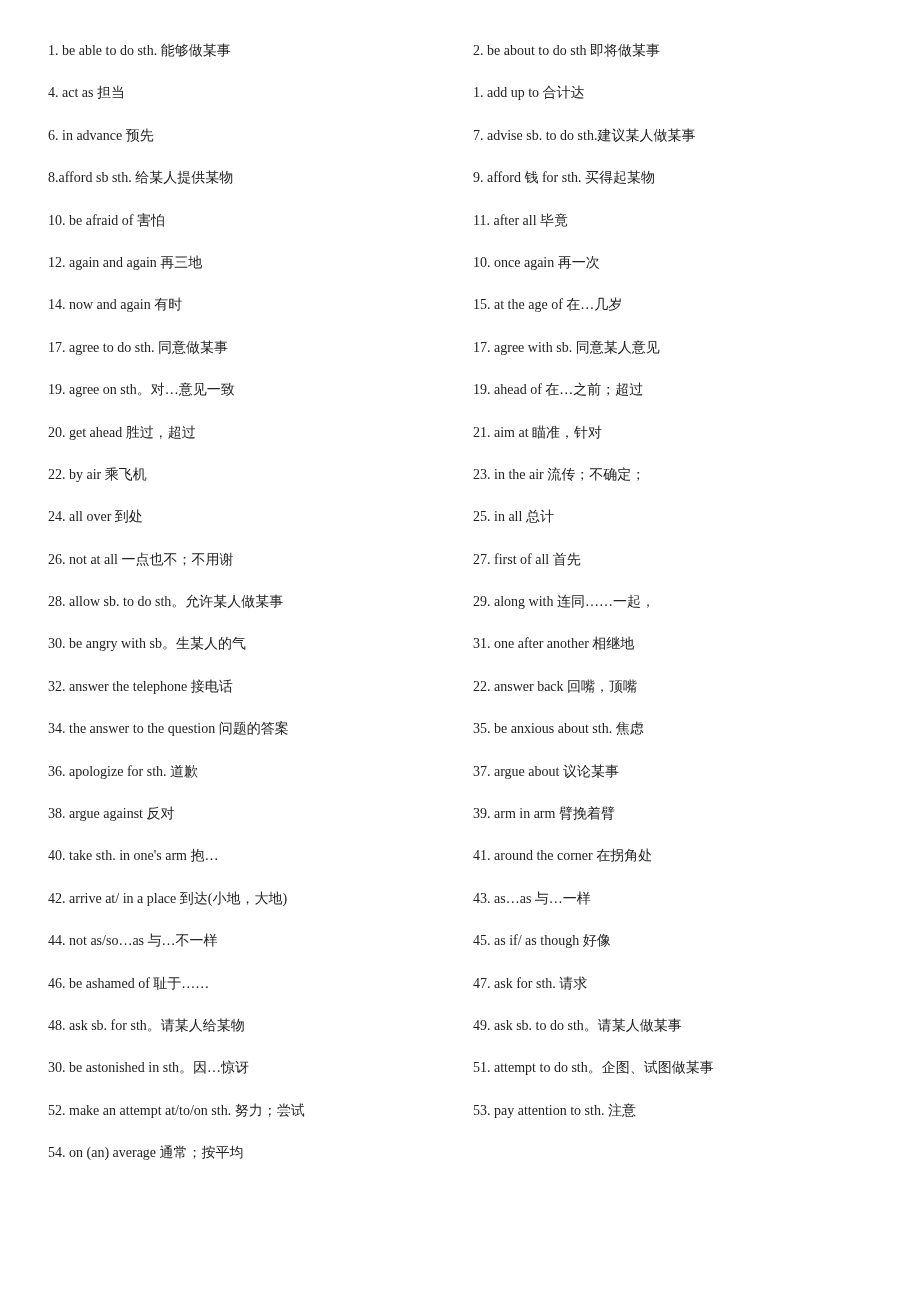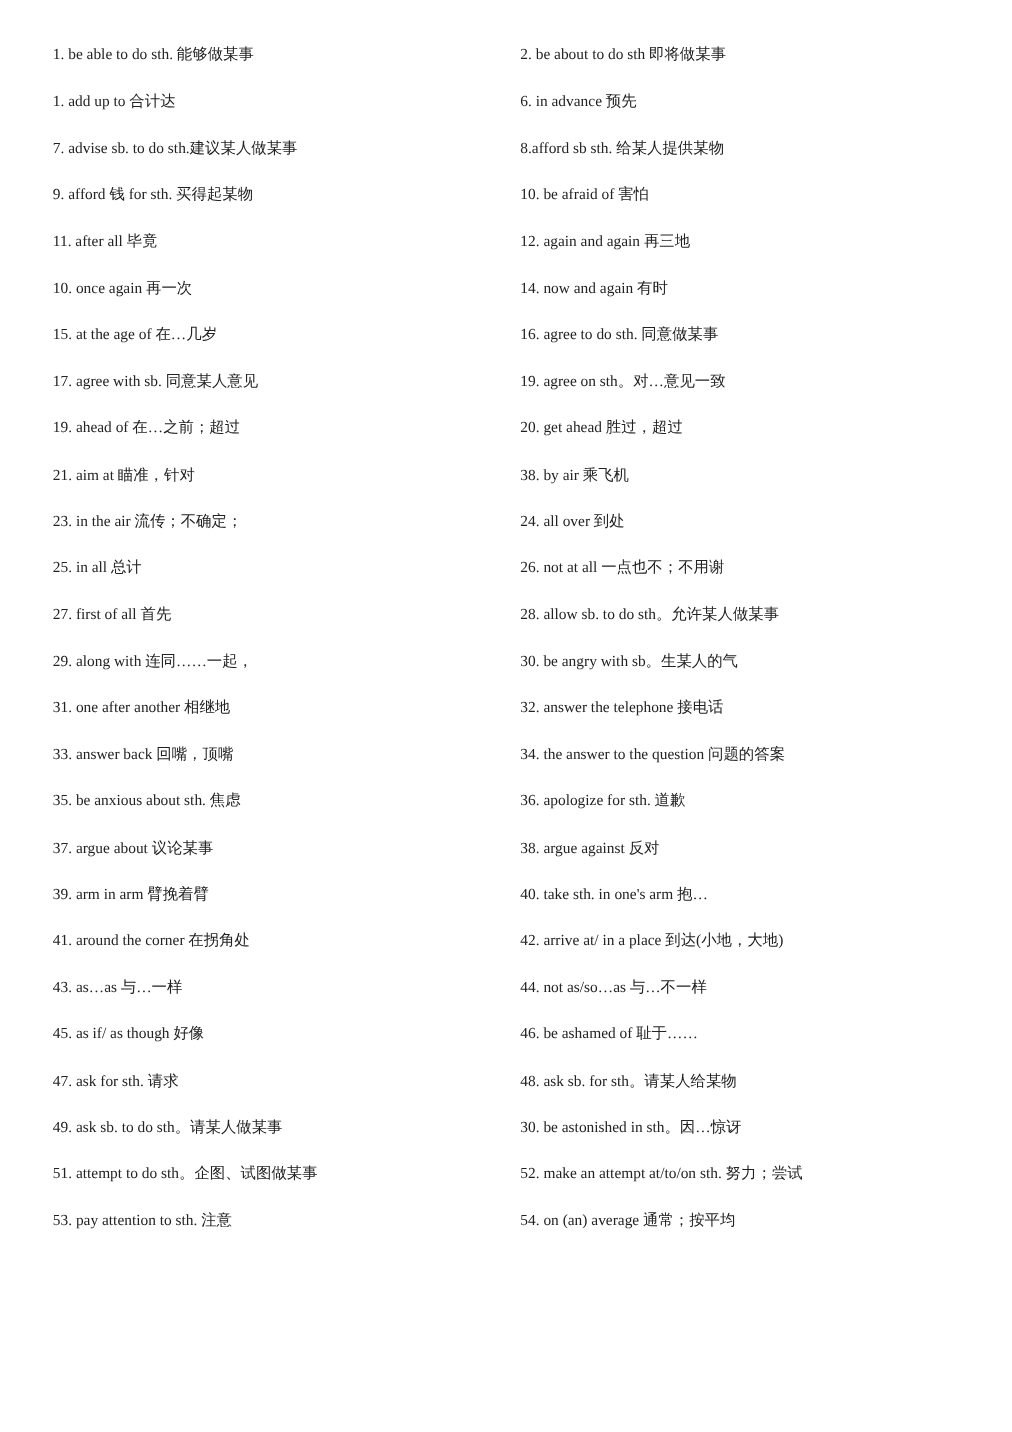--- a/index.html
+++ b/index.html
@@ -26,49 +26,50 @@
       padding: 10px 8px;
       line-height: 1.6;
     }
   </style>
 </head>
 <body>
 
 <div class="grid">
 <div class="item">1. be able to do sth. 能够做某事</div>
     <div class="item">2. be about to do sth 即将做某事</div>
+    <div class="item">4. act as 担当</div>
     <div class="item">1. add up to 合计达</div>
     <div class="item">6. in advance 预先</div>
     <div class="item">7. advise sb. to do sth.建议某人做某事</div>
     <div class="item">8.afford sb sth. 给某人提供某物</div>
     <div class="item"> 9. afford 钱 for sth. 买得起某物</div>
     <div class="item">10. be afraid of 害怕</div>
     <div class="item">11. after all 毕竟</div>
     <div class="item">12. again and again 再三地</div>
     <div class="item">10. once again 再一次</div>
     <div class="item">14. now and again 有时</div>
     <div class="item">15. at the age of 在…几岁</div>
-    <div class="item">16. agree to do sth. 同意做某事</div>
+    <div class="item">17. agree to do sth. 同意做某事</div>
     <div class="item">17. agree with sb. 同意某人意见</div>
     <div class="item">19. agree on sth。对…意见一致</div>
     <div class="item"> 19. ahead of 在…之前；超过</div>
     <div class="item">20. get ahead 胜过，超过</div>
     <div class="item">21. aim at 瞄准，针对</div>
-    <div class="item">38. by air 乘飞机</div>
+    <div class="item">22. by air 乘飞机</div>
     <div class="item">23. in the air 流传；不确定；</div>
     <div class="item">24. all over 到处</div>
     <div class="item">25. in all 总计</div>
     <div class="item">26. not at all 一点也不；不用谢</div>
     <div class="item"> 27. first of all 首先</div>
     <div class="item">28. allow sb. to do sth。允许某人做某事</div>
     <div class="item"> 29. along with 连同……一起，</div>
     <div class="item">30. be angry with sb。生某人的气</div>
     <div class="item">31. one after another 相继地</div>
     <div class="item">32. answer the telephone 接电话</div>
-    <div class="item">33. answer back 回嘴，顶嘴</div>
+    <div class="item">22. answer back 回嘴，顶嘴</div>
     <div class="item">34. the answer to the question 问题的答案</div>
     <div class="item">35. be anxious about sth. 焦虑</div>
     <div class="item">36. apologize for sth. 道歉</div>
     <div class="item">37. argue about 议论某事</div>
     <div class="item">38. argue against 反对</div>
     <div class="item">39. arm in arm 臂挽着臂</div>
     <div class="item">40. take sth. in one's arm 抱…</div>
     <div class="item"> 41. around the corner 在拐角处</div>
     <div class="item">42. arrive at/ in a place 到达(小地，大地)</div>
     <div class="item">43. as…as 与…一样</div>

